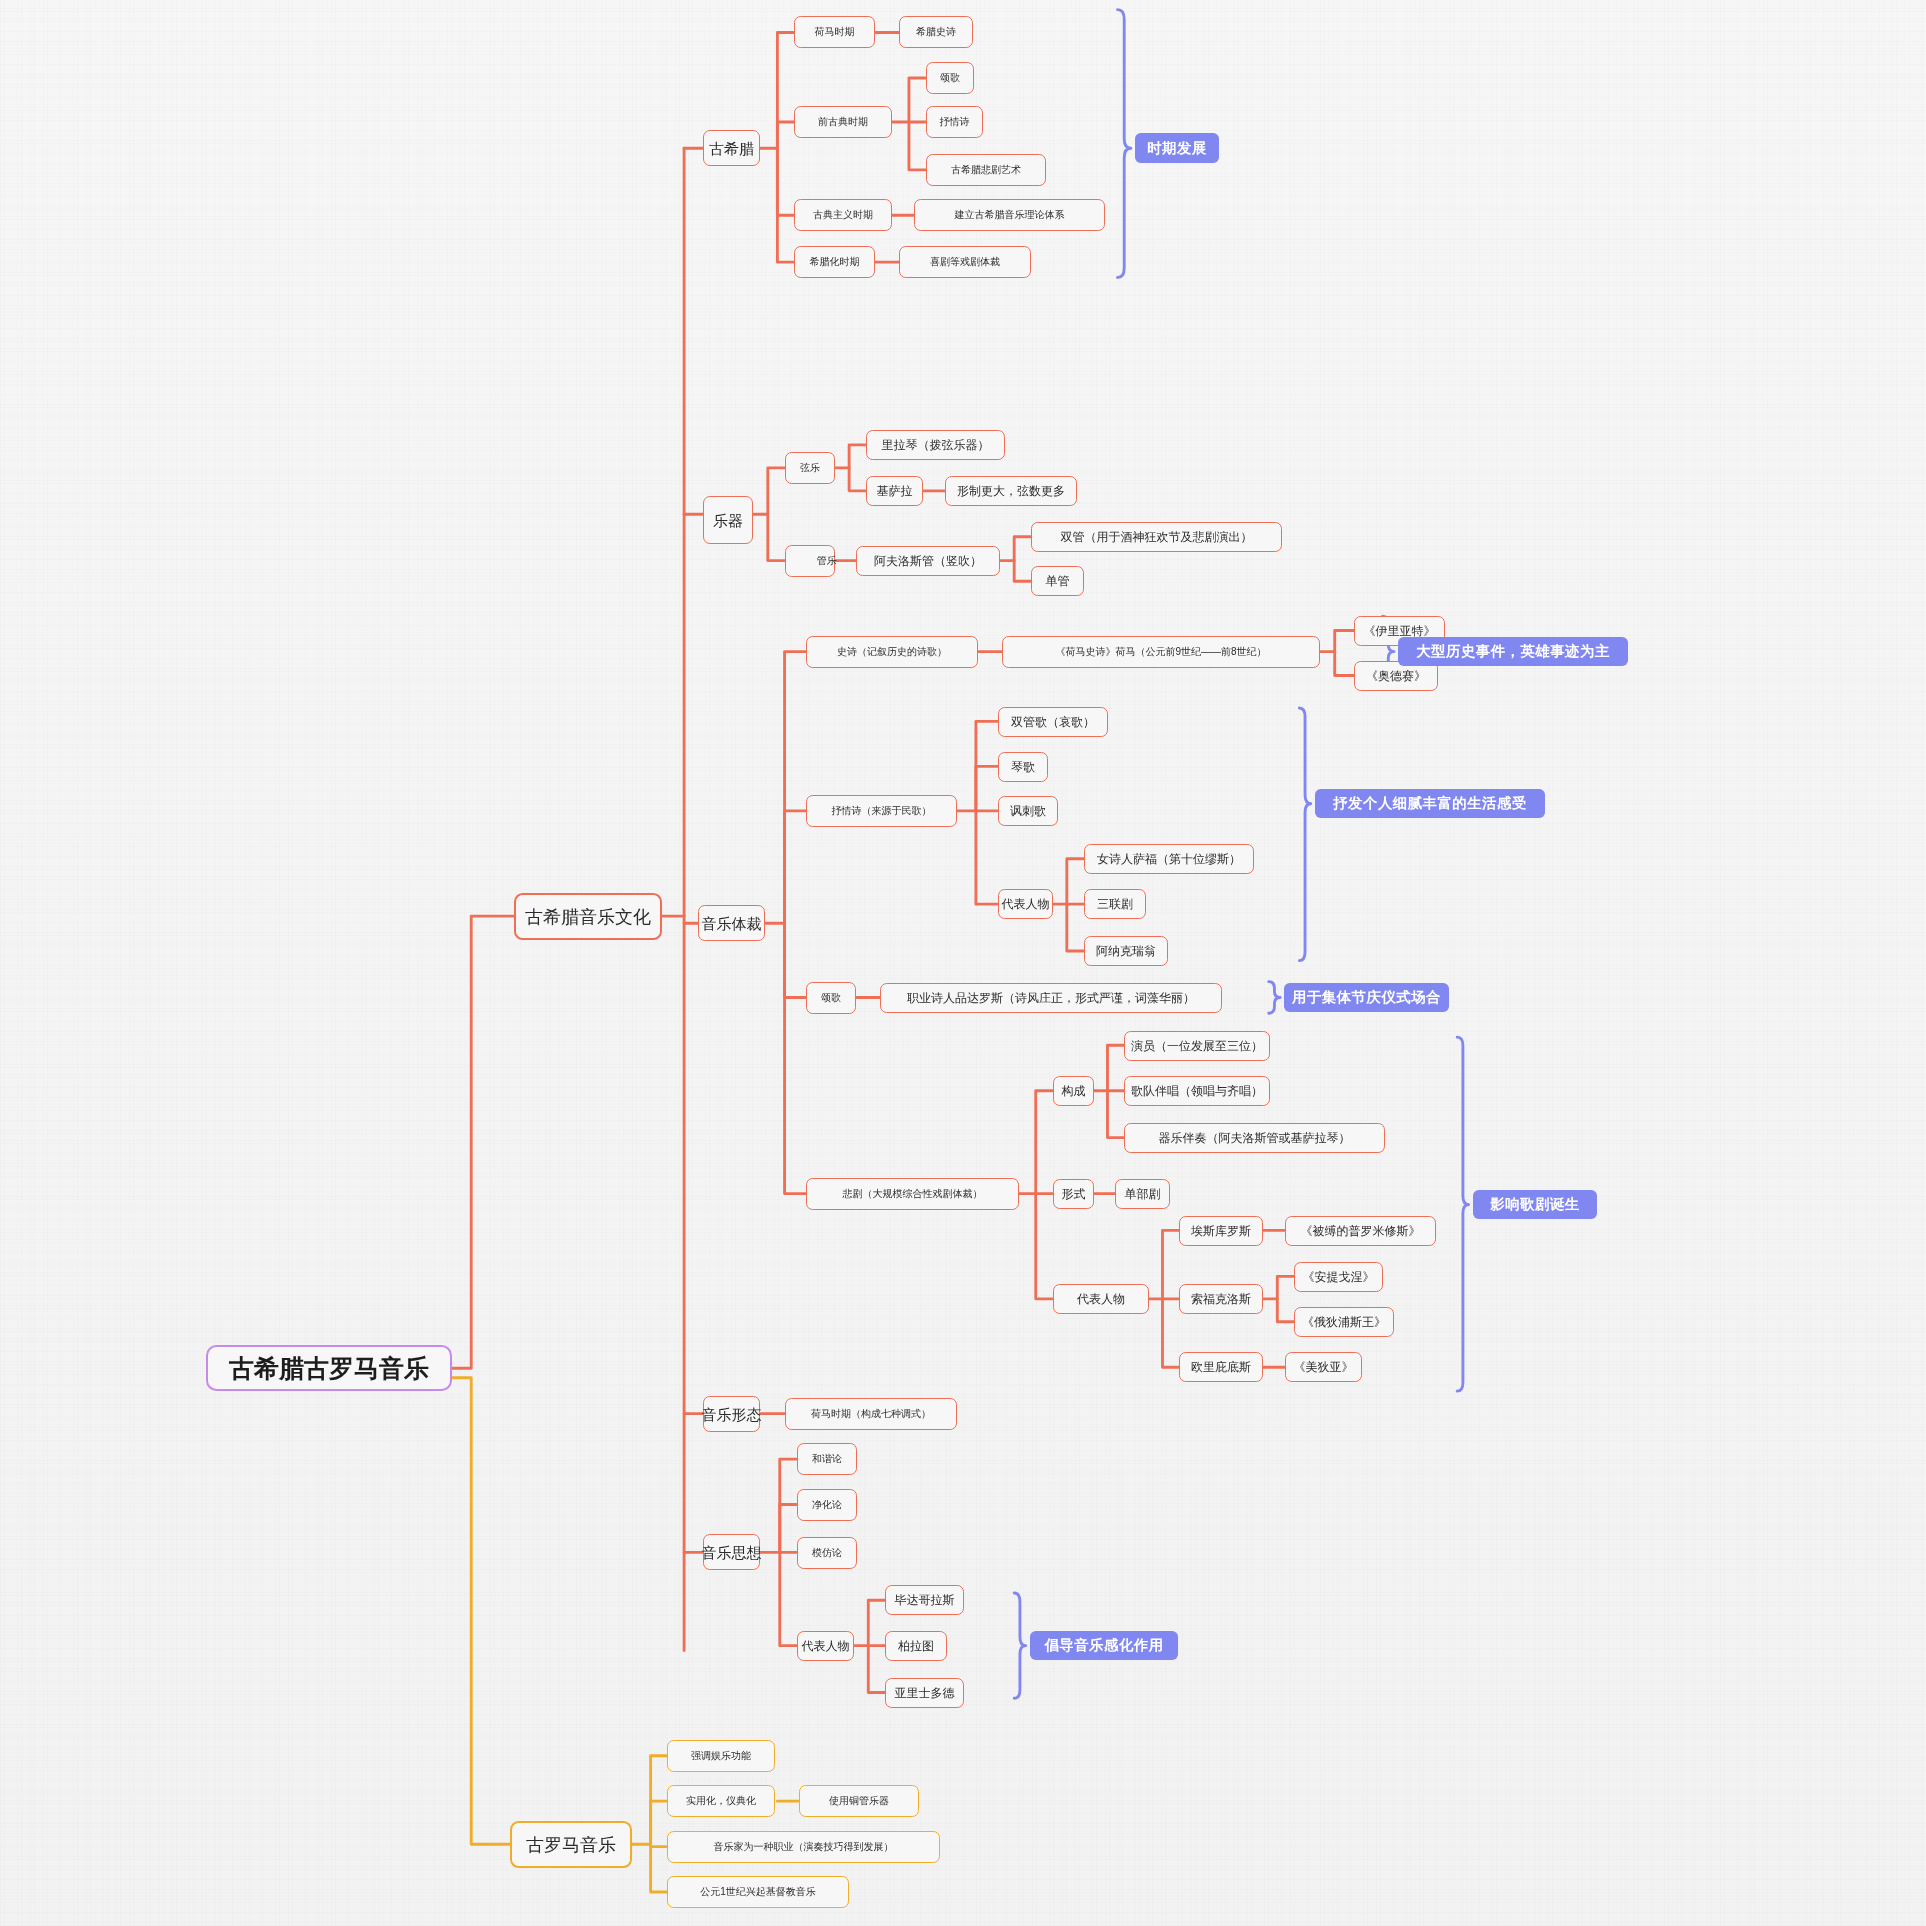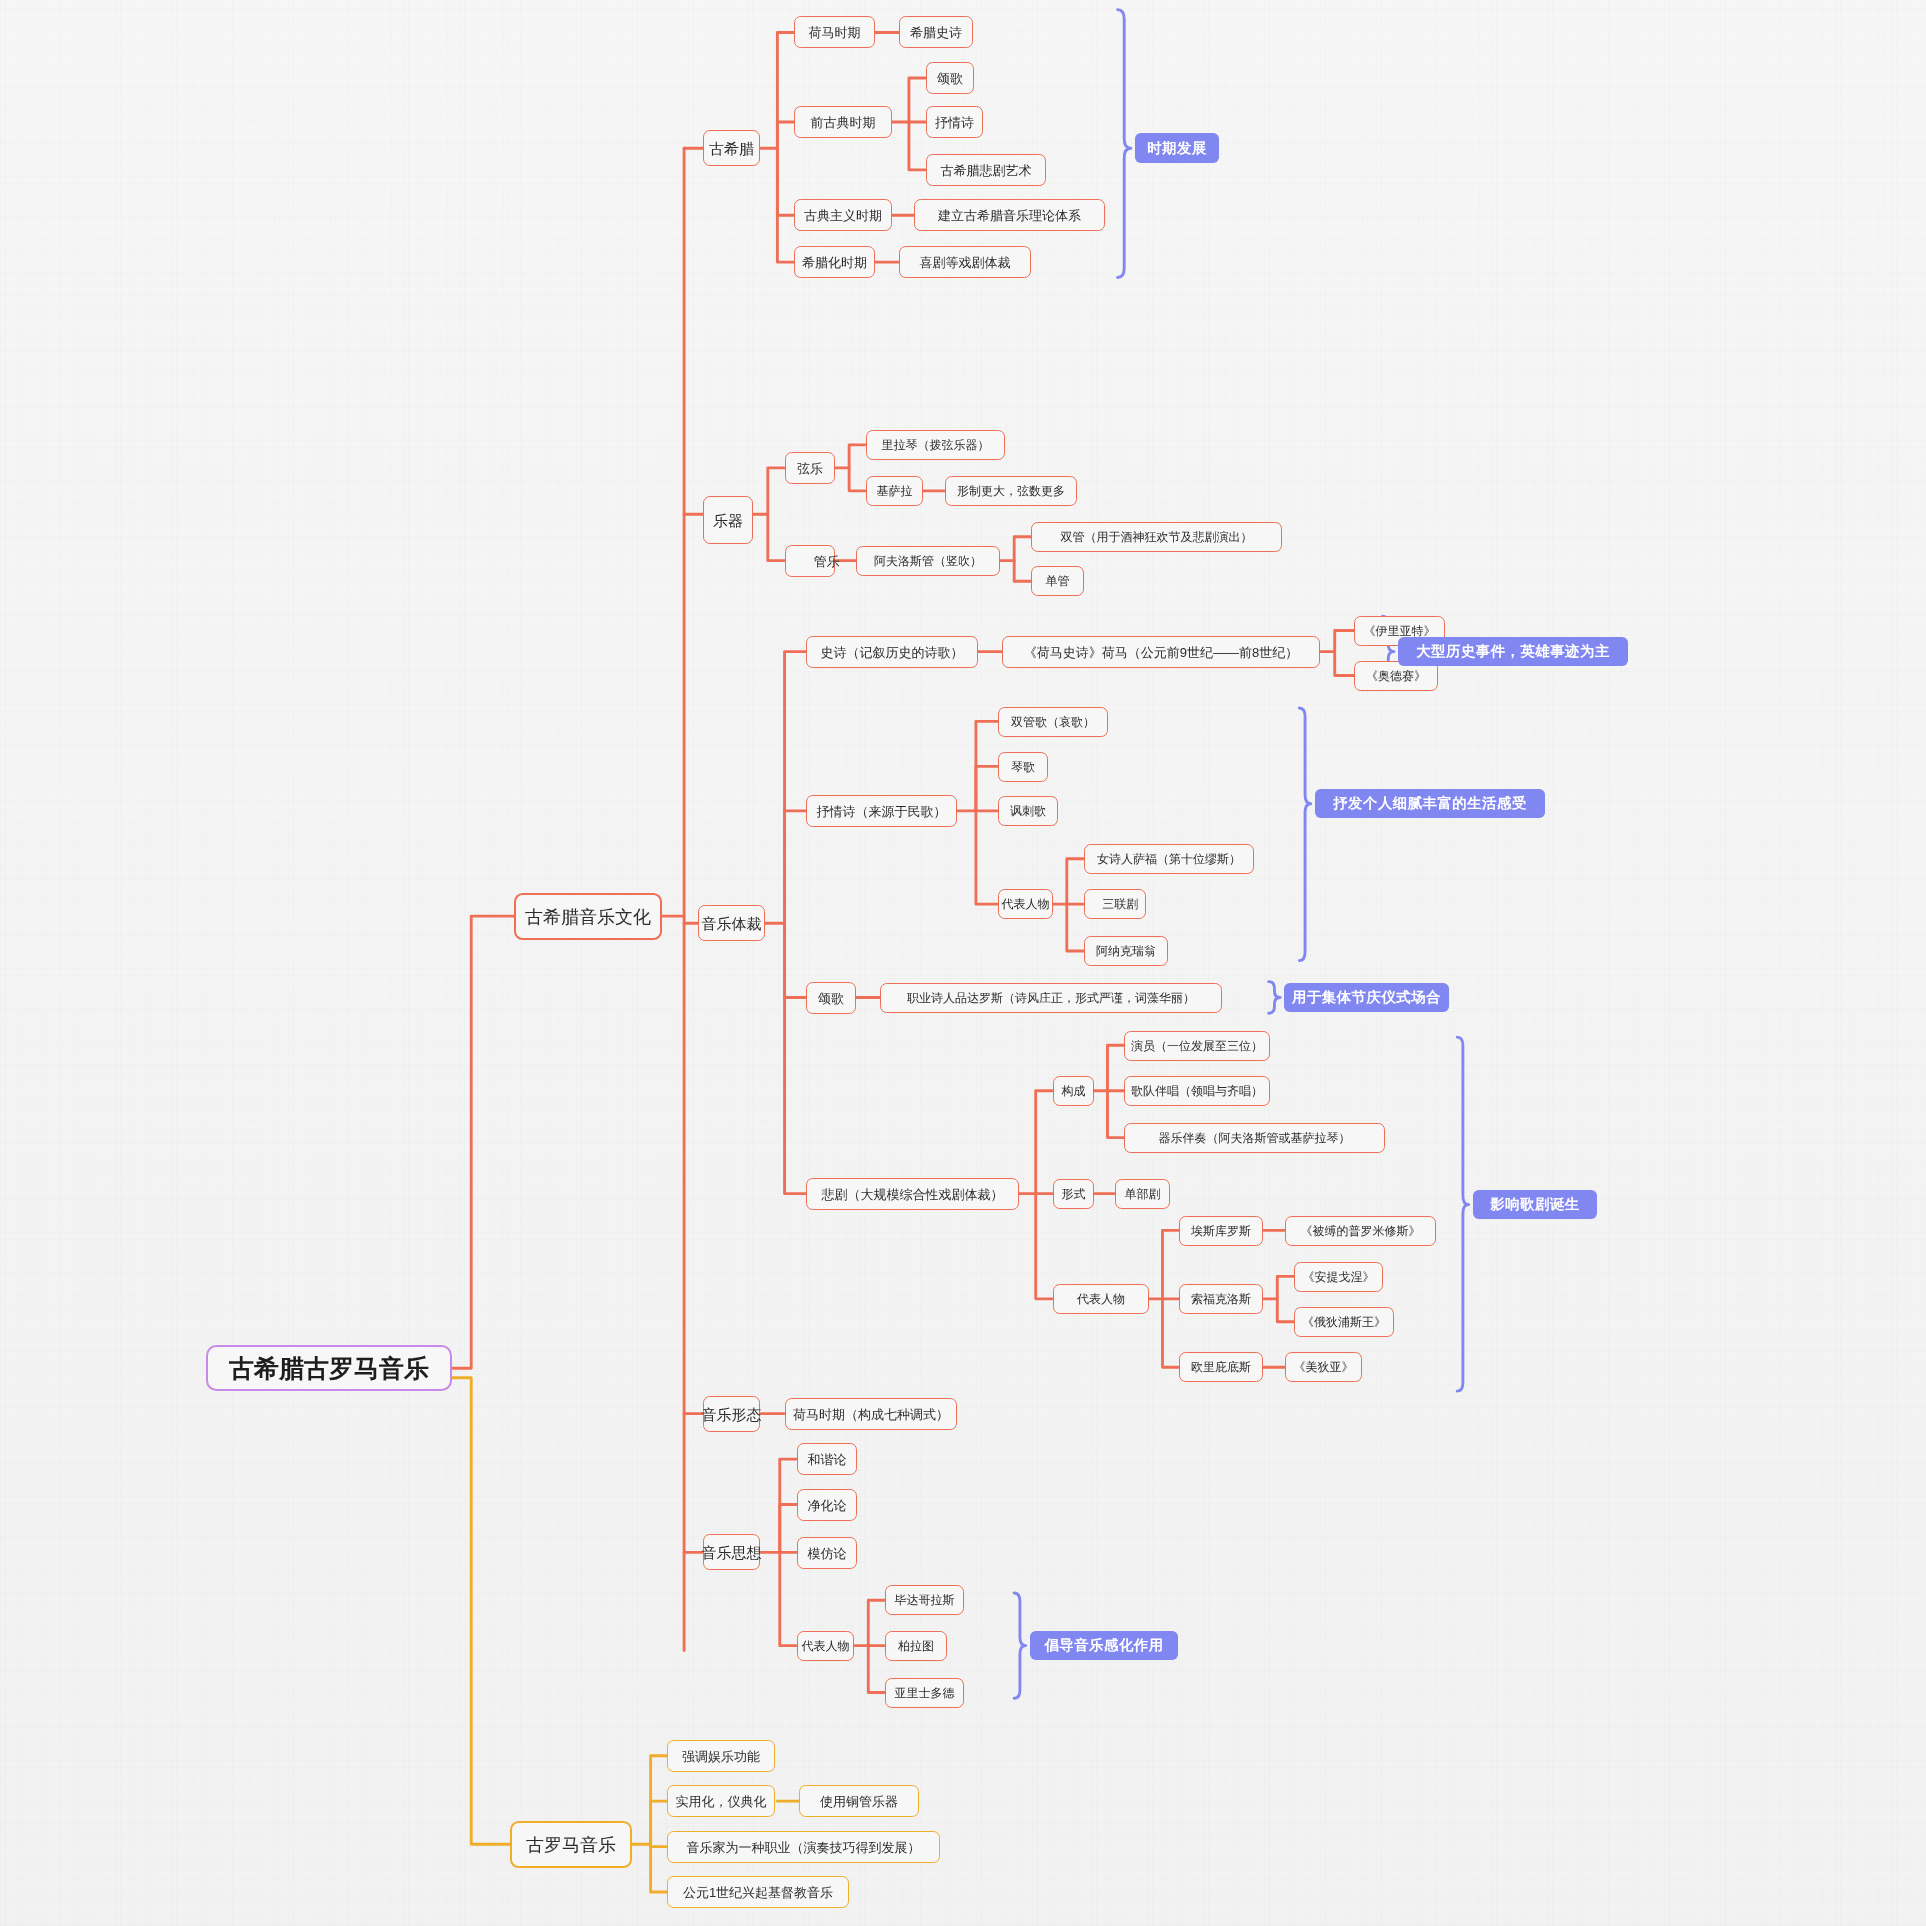--- a/index.html
+++ b/index.html
@@ -38,21 +38,21 @@
     border:2.4px solid #c78ae8;
     border-radius:10.5px;
     font-size:25px;
     font-weight:bold;
     color:#1d1d1d;
     padding:0 12.4px;
   }
   .n-l1{border-width:2.4px;font-size:18px;border-radius:8.6px;}
   .n-l1.gold{border-color:#f0ad2a;}
   .n-l2{font-size:15px;}
-  .n-l3{font-size:13px;}
+  .n-l3{font-size:10px;}
   .n-l4{font-size:12px;}
   .gold{border-color:#f0ad2a;}
 
   .badge{
     position:absolute;
     box-sizing:border-box;
     display:flex;align-items:center;justify-content:center;
     background:#8187f0;
     color:#ffffff;
     font-weight:bold;
@@ -313,21 +313,21 @@
   </div>
   <div class="node n-l4" style="left:998px;top:796px;width:60px;height:30px;">
     <span>讽刺歌</span>
   </div>
   <div class="node n-l4" style="left:998px;top:889px;width:55px;height:30px;">
     <span>代表人物</span>
   </div>
   <div class="node n-l4" style="left:1084px;top:844px;width:170px;height:30px;">
     <span>女诗人萨福（第十位缪斯）</span>
   </div>
-  <div class="node n-l4" style="left:1084px;top:889px;width:62px;height:30px;justify-content:flex-end;">
+  <div class="node n-l4" style="left:1084px;top:889px;width:62px;height:30px;">
     <span>三联剧</span>
   </div>
   <div class="node n-l4" style="left:1084px;top:936px;width:84px;height:30px;">
     <span>阿纳克瑞翁</span>
   </div>
   <div class="badge" style="left:1315px;top:789px;width:230px;height:29px;">
     <span>抒发个人细腻丰富的生活感受</span>
   </div>
 
   <div class="node n-l3" style="left:806px;top:982px;width:50px;height:32px;">

